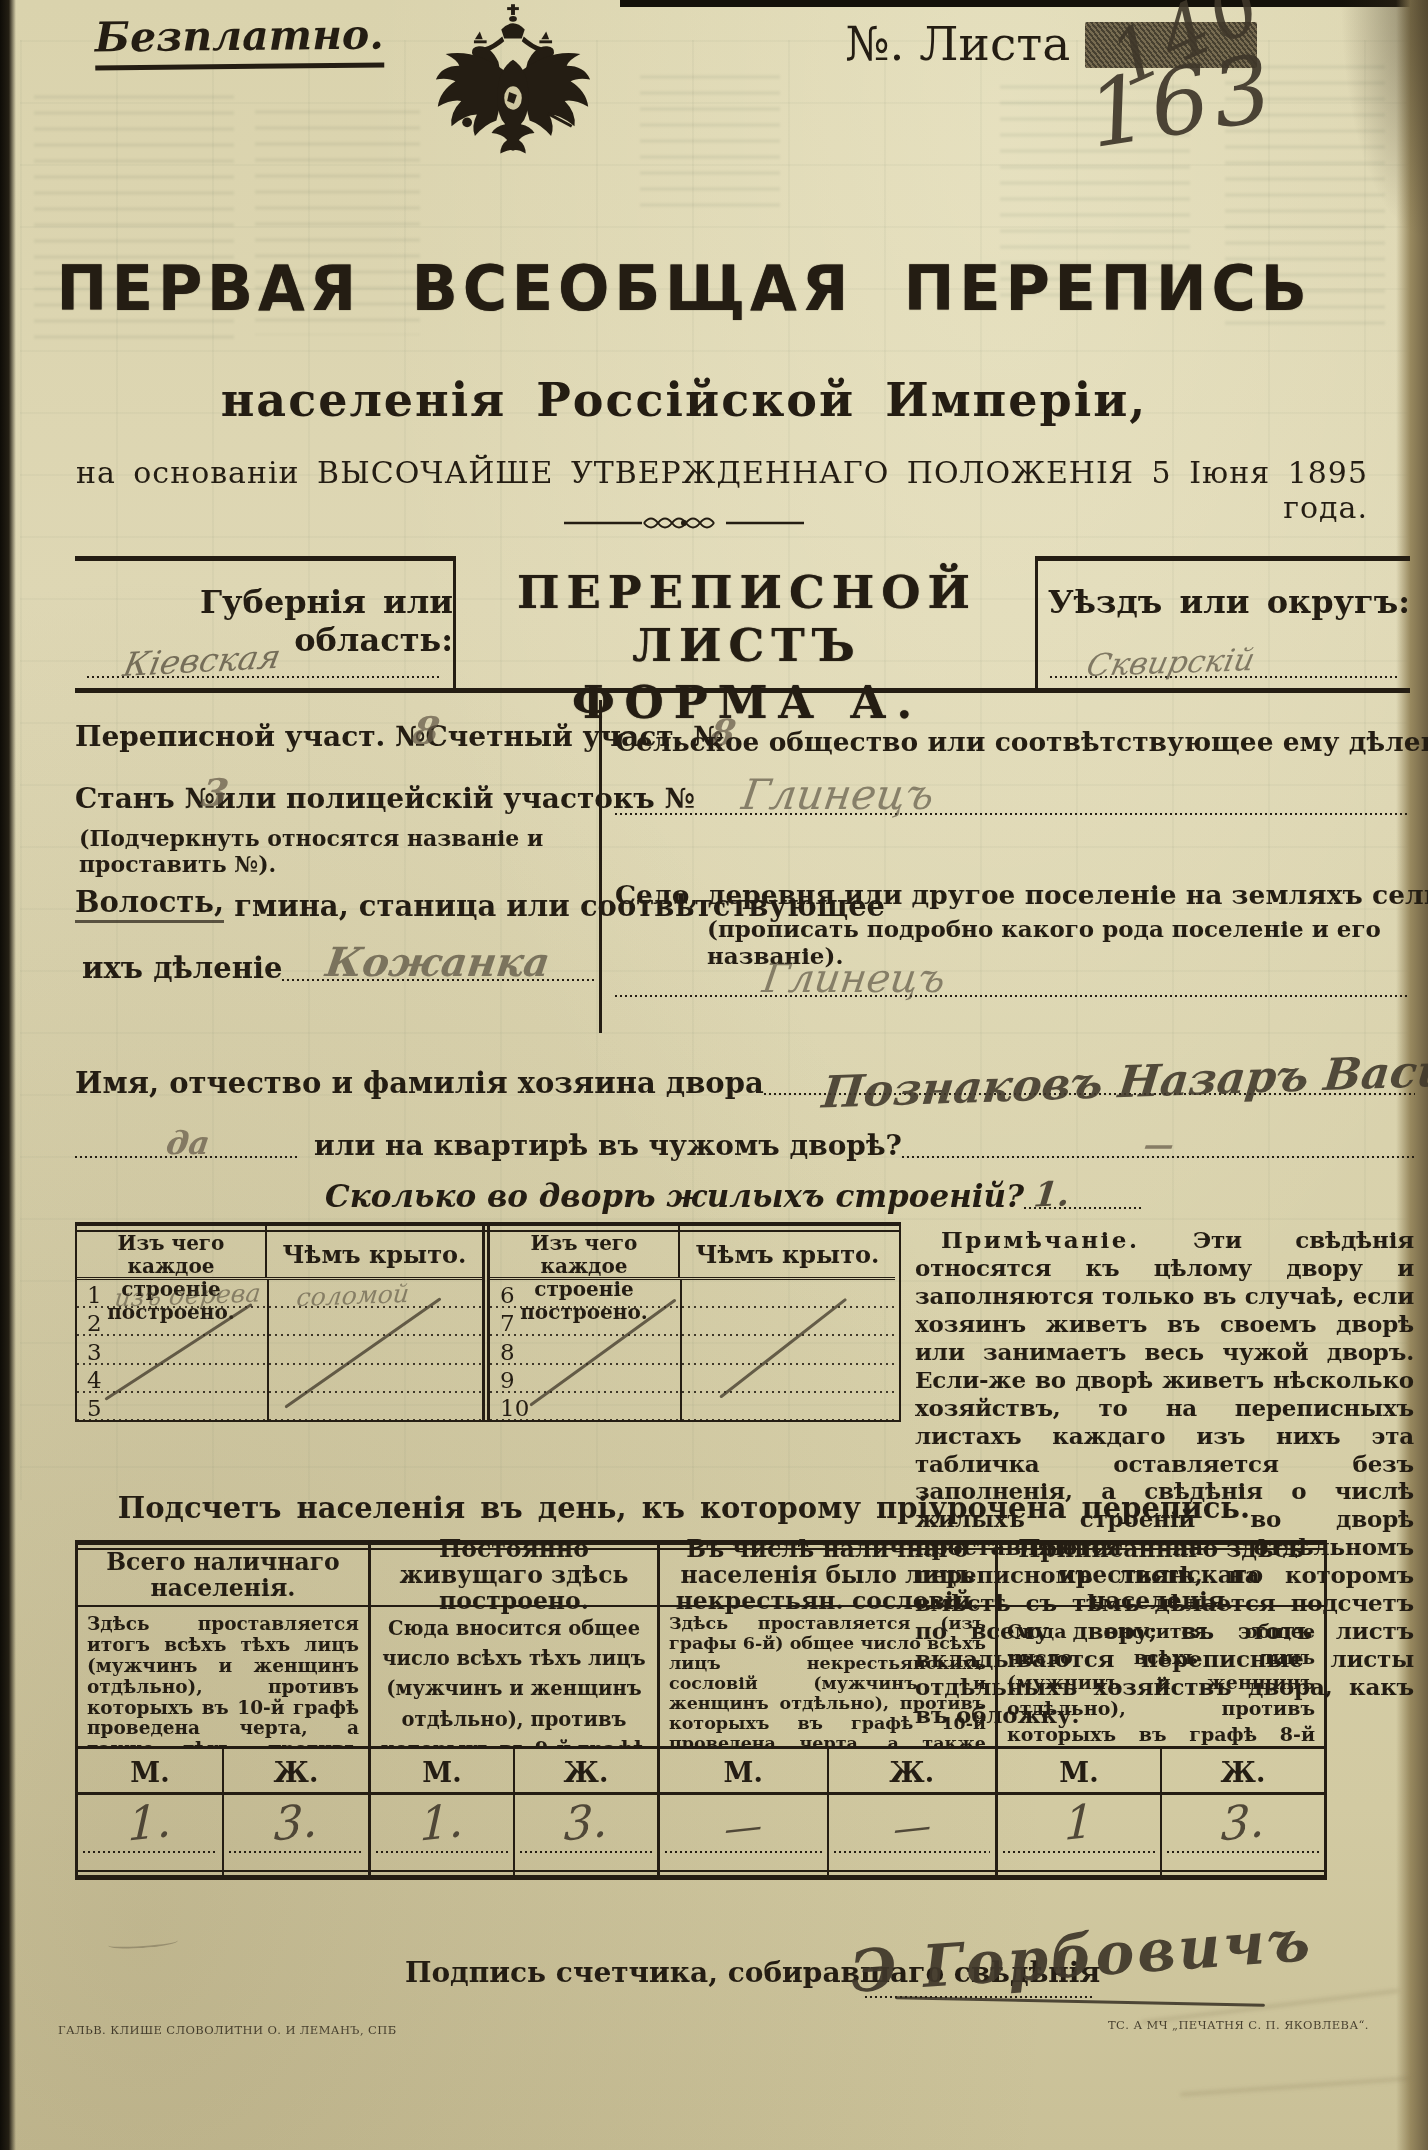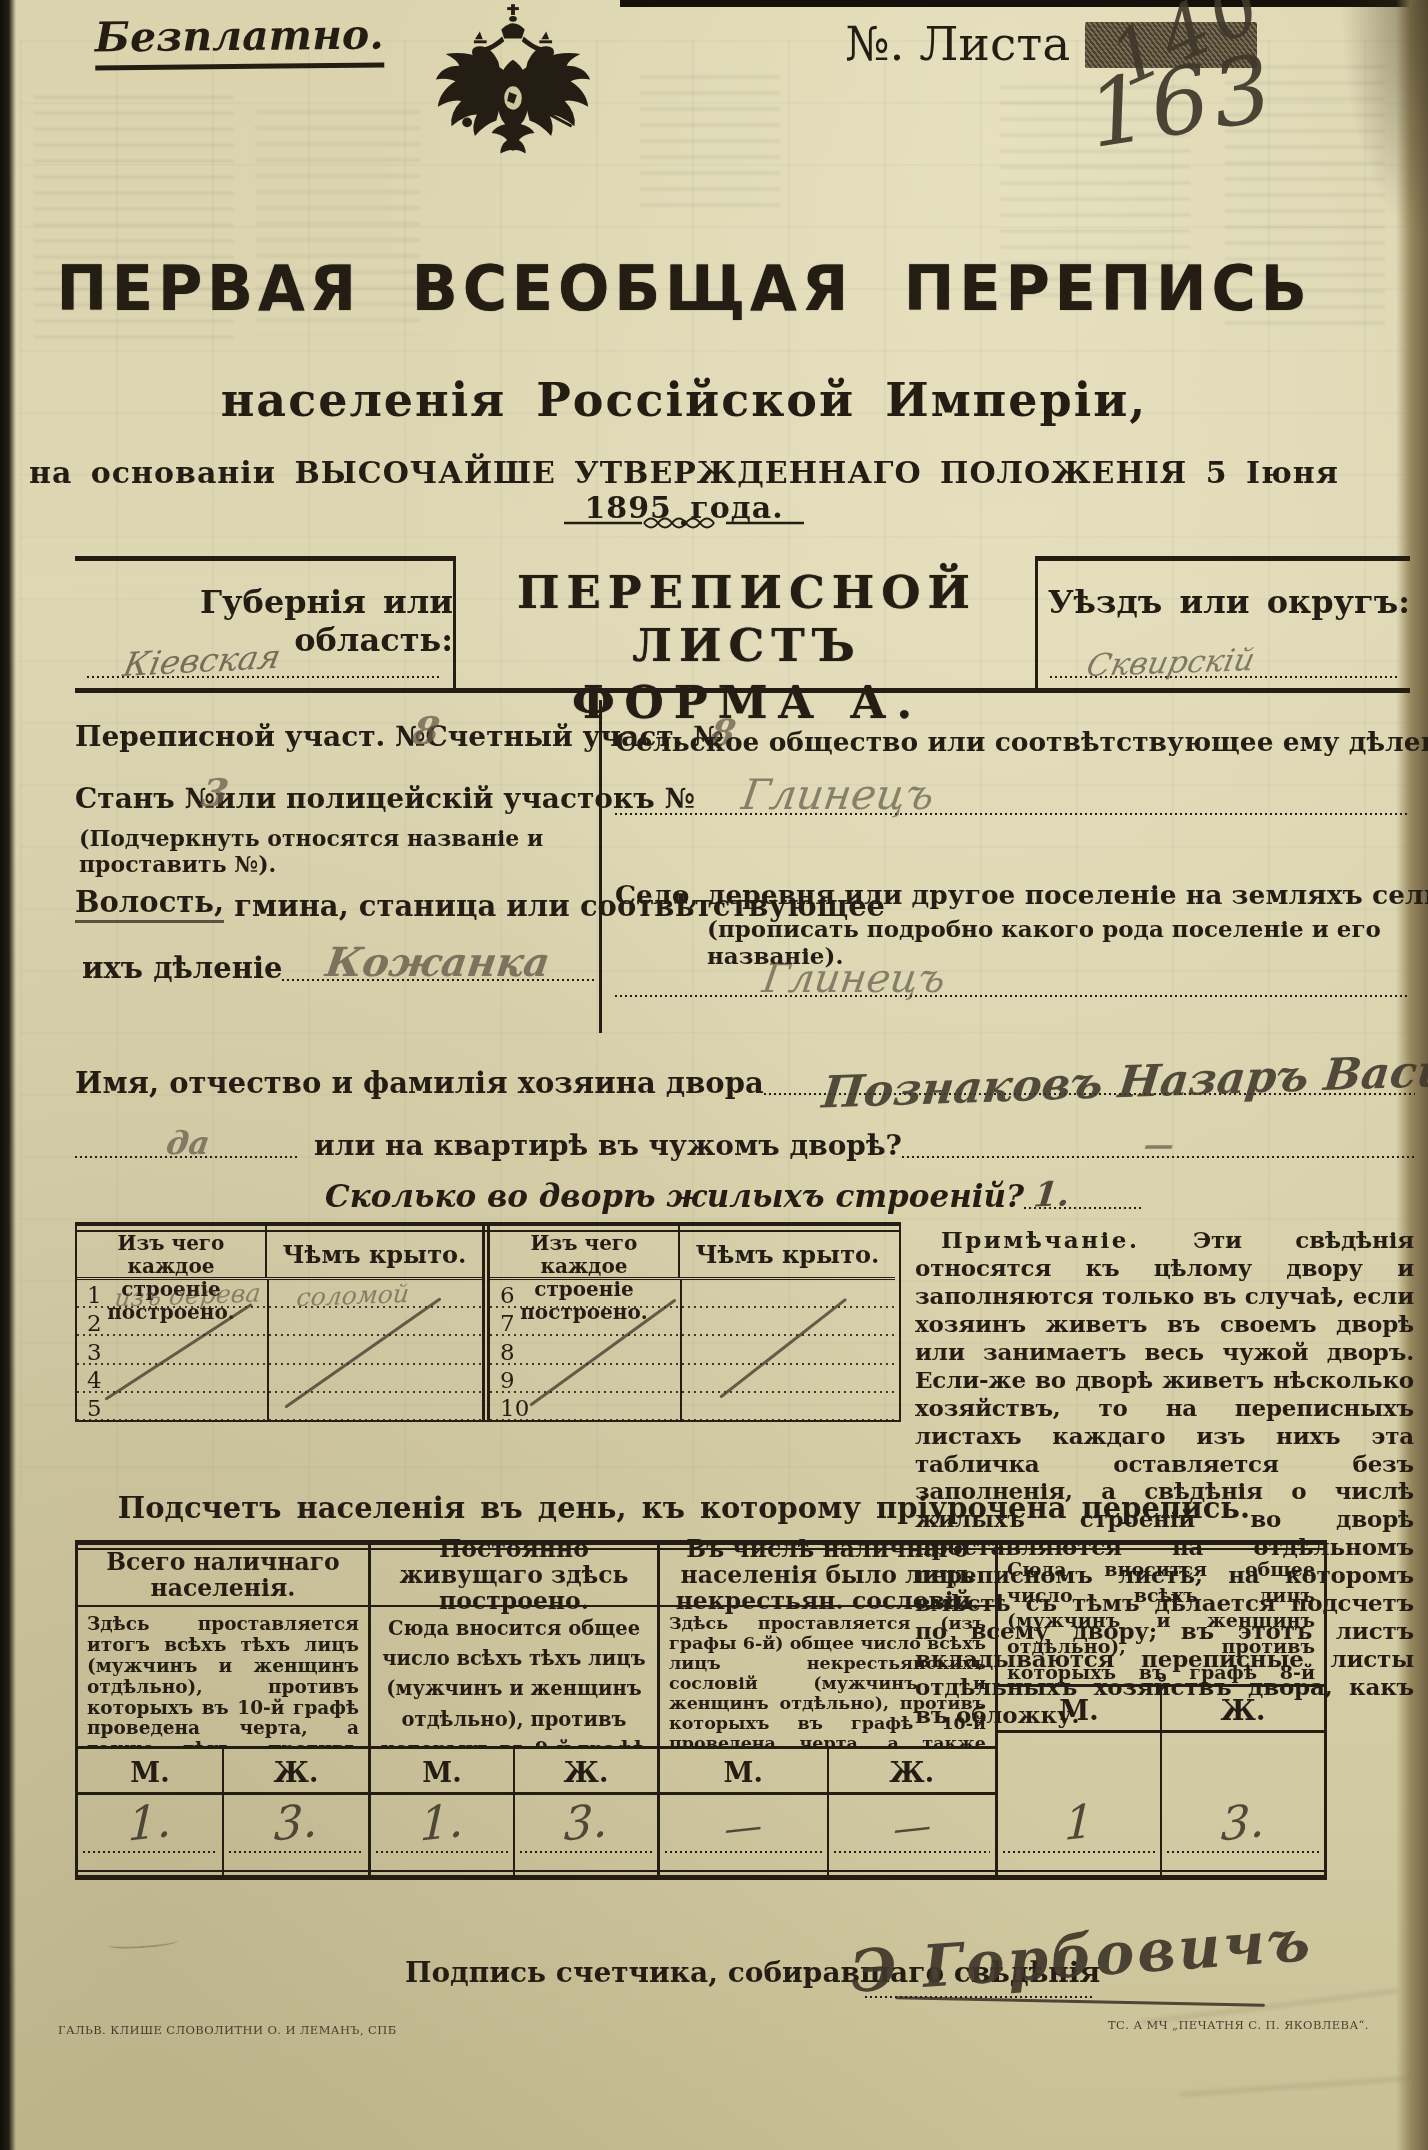--- a/index.html
+++ b/index.html
@@ -51,22 +51,22 @@
   .hw140{position:absolute;left:1108px;top:-12px;font-size:74px;color:var(--hand);
     font-style:italic;transform:rotate(-24deg);letter-spacing:6px;opacity:.9}
   .hw163{position:absolute;left:1088px;top:48px;font-size:92px;color:var(--hand);
     font-style:italic;transform:rotate(-9deg);letter-spacing:4px;opacity:.92}
 
   .title-main{position:absolute;left:0;top:252px;width:1368px;text-align:center;
     font-family:"DejaVu Sans","Liberation Sans",sans-serif;font-weight:bold;font-size:63px;
     letter-spacing:5px;word-spacing:26px;transform:scaleX(.96);text-shadow:0 0 1px rgba(36,29,19,.8)}
   .title-sub{position:absolute;left:0;top:373px;width:1368px;text-align:center;
     font-weight:bold;font-size:46px;letter-spacing:2px;word-spacing:12px}
-  .title-basis{position:absolute;left:0;top:455px;width:1368px;text-align:center;
-    font-weight:bold;font-size:30px;letter-spacing:1px;word-spacing:7px}
+  .title-basis{position:absolute;left:0;top:455px;width:1368px;text-align:right;
+    font-weight:normal;font-size:30px;letter-spacing:1px;word-spacing:7px}
   .ornament{position:absolute;left:0;top:513px;width:1368px;text-align:center}
 
   
   .hdr{position:absolute;left:75px;top:556px;width:1335px;height:132px}
   .hdr .lbox{position:absolute;left:0;top:0;width:381px;height:132px;border-top:5px solid var(--ink);border-right:3px solid var(--ink)}
   .hdr .rbox{position:absolute;left:960px;top:0;width:375px;height:132px;border-top:5px solid var(--ink);border-left:3px solid var(--ink)}
   .hdr .blabel{display:block;text-align:right;margin-top:22px;font-size:32px;font-weight:bold;word-spacing:6px}
   .hdr .bdots{position:absolute;left:12px;right:12px;bottom:10px}
   .hdr .bval{position:absolute;bottom:8px;left:50px;font-size:34px}
   .hdr .cbox{position:absolute;left:384px;top:0;width:576px;height:132px;text-align:center}
@@ -455,20 +455,21 @@
             <span class="hw" style="font-size:38px">—</span>
             <span class="dotsline"></span>
           </span>
         <span class="tv">
             <span class="hw" style="font-size:38px">—</span>
             <span class="dotsline"></span>
           </span>
       </div>
     </div>
     <div class="tg" style="flex:1">
+      <div class="tg-h pr">Приписаннаго здѣсь крестьянскаго населенія.</div>
       <div class="tg-d pr" style="font-size:19px;line-height:1.35;padding-top:12px">Сюда вносится общее число всѣхъ лицъ (мужчинъ и женщинъ отдѣльно), противъ которыхъ въ графѣ 8-й отмѣчено «здѣсь» и «здѣсь къ волости».</div>
       <div class="tg-mj">
         <span>М.</span>
         <span>Ж.</span>
       </div>
       <div class="tg-v">
         <span class="tv">
             <span class="hw">1</span>
             <span class="dotsline"></span>
           </span>

